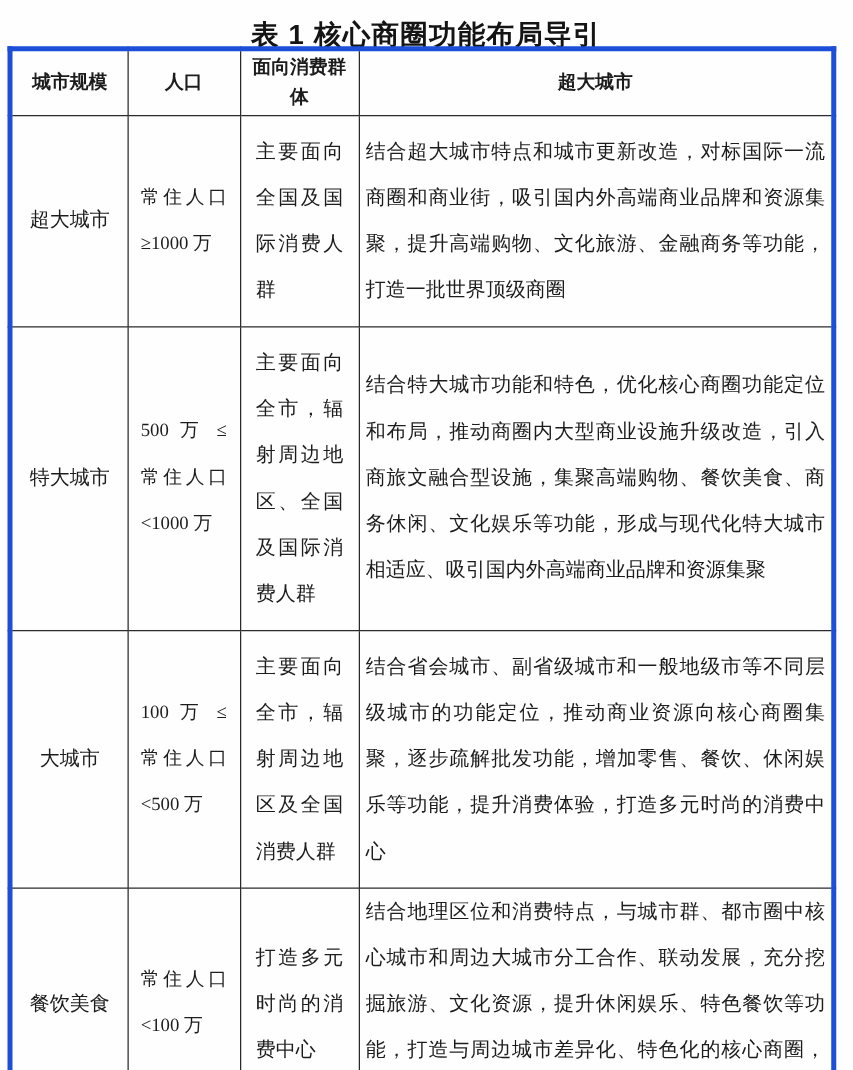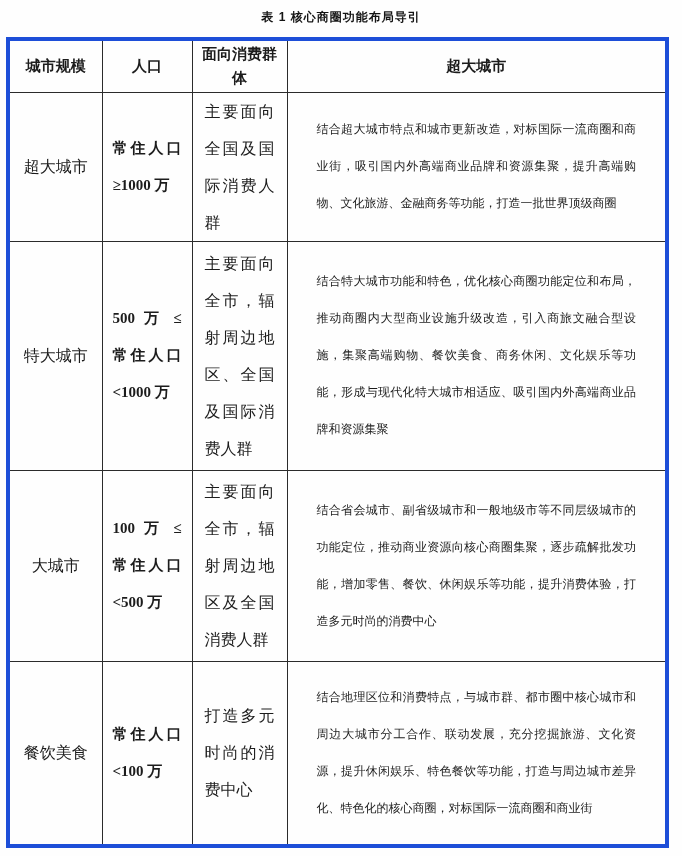--- a/index.html
+++ b/index.html
@@ -8,27 +8,27 @@
     position: relative;
     width: 682px;
     height: 856px;
     background: #fefefe;
     color: #1c1c1c;
     overflow: hidden;
     font-family: "Liberation Serif", "DejaVu Serif", serif;
   }
   .doc-title {
     position: absolute;
-    top: 5px;
+    top: 16px;
     left: 0;
     width: 100%;
     text-align: center;
     font-family: "Liberation Sans", "DejaVu Sans", sans-serif;
     font-weight: bold;
-    font-size: 12px;
+    font-size: 22px;
     line-height: 24px;
     letter-spacing: 1px;
     color: #141414;
   }
   table.guide-table {
     position: absolute;
     left: 6px;
     top: 37px;
     width: 659px;
     border-collapse: collapse;
@@ -58,33 +58,32 @@
     font-size: 16px;
     line-height: 37px;
     padding: 0 4px;
     margin-top: 12px;
   }
   .guide-table td.col-pop {
     text-align: justify;
     font-size: 15px;
     line-height: 37px;
     padding: 0 10px;
-    font-weight: bold;
   }
   .guide-table td.col-group {
     text-align: justify;
     font-size: 16px;
     line-height: 37px;
-    padding: 0 12px;
+    padding: 10px 12px;
   }
   .guide-table td.col-func {
     text-align: justify;
-    font-size: 12px;
+    font-size: 16px;
     line-height: 37px;
-    padding: 0 29px;
+    padding: 0 5px;
   }
   col.c-scale { width: 94px; }
   col.c-pop   { width: 90px; }
   col.c-group { width: 95px; }
   col.c-func  { width: 380px; }
 </style>
 </head>
 <body>
 
 <div class="page">

